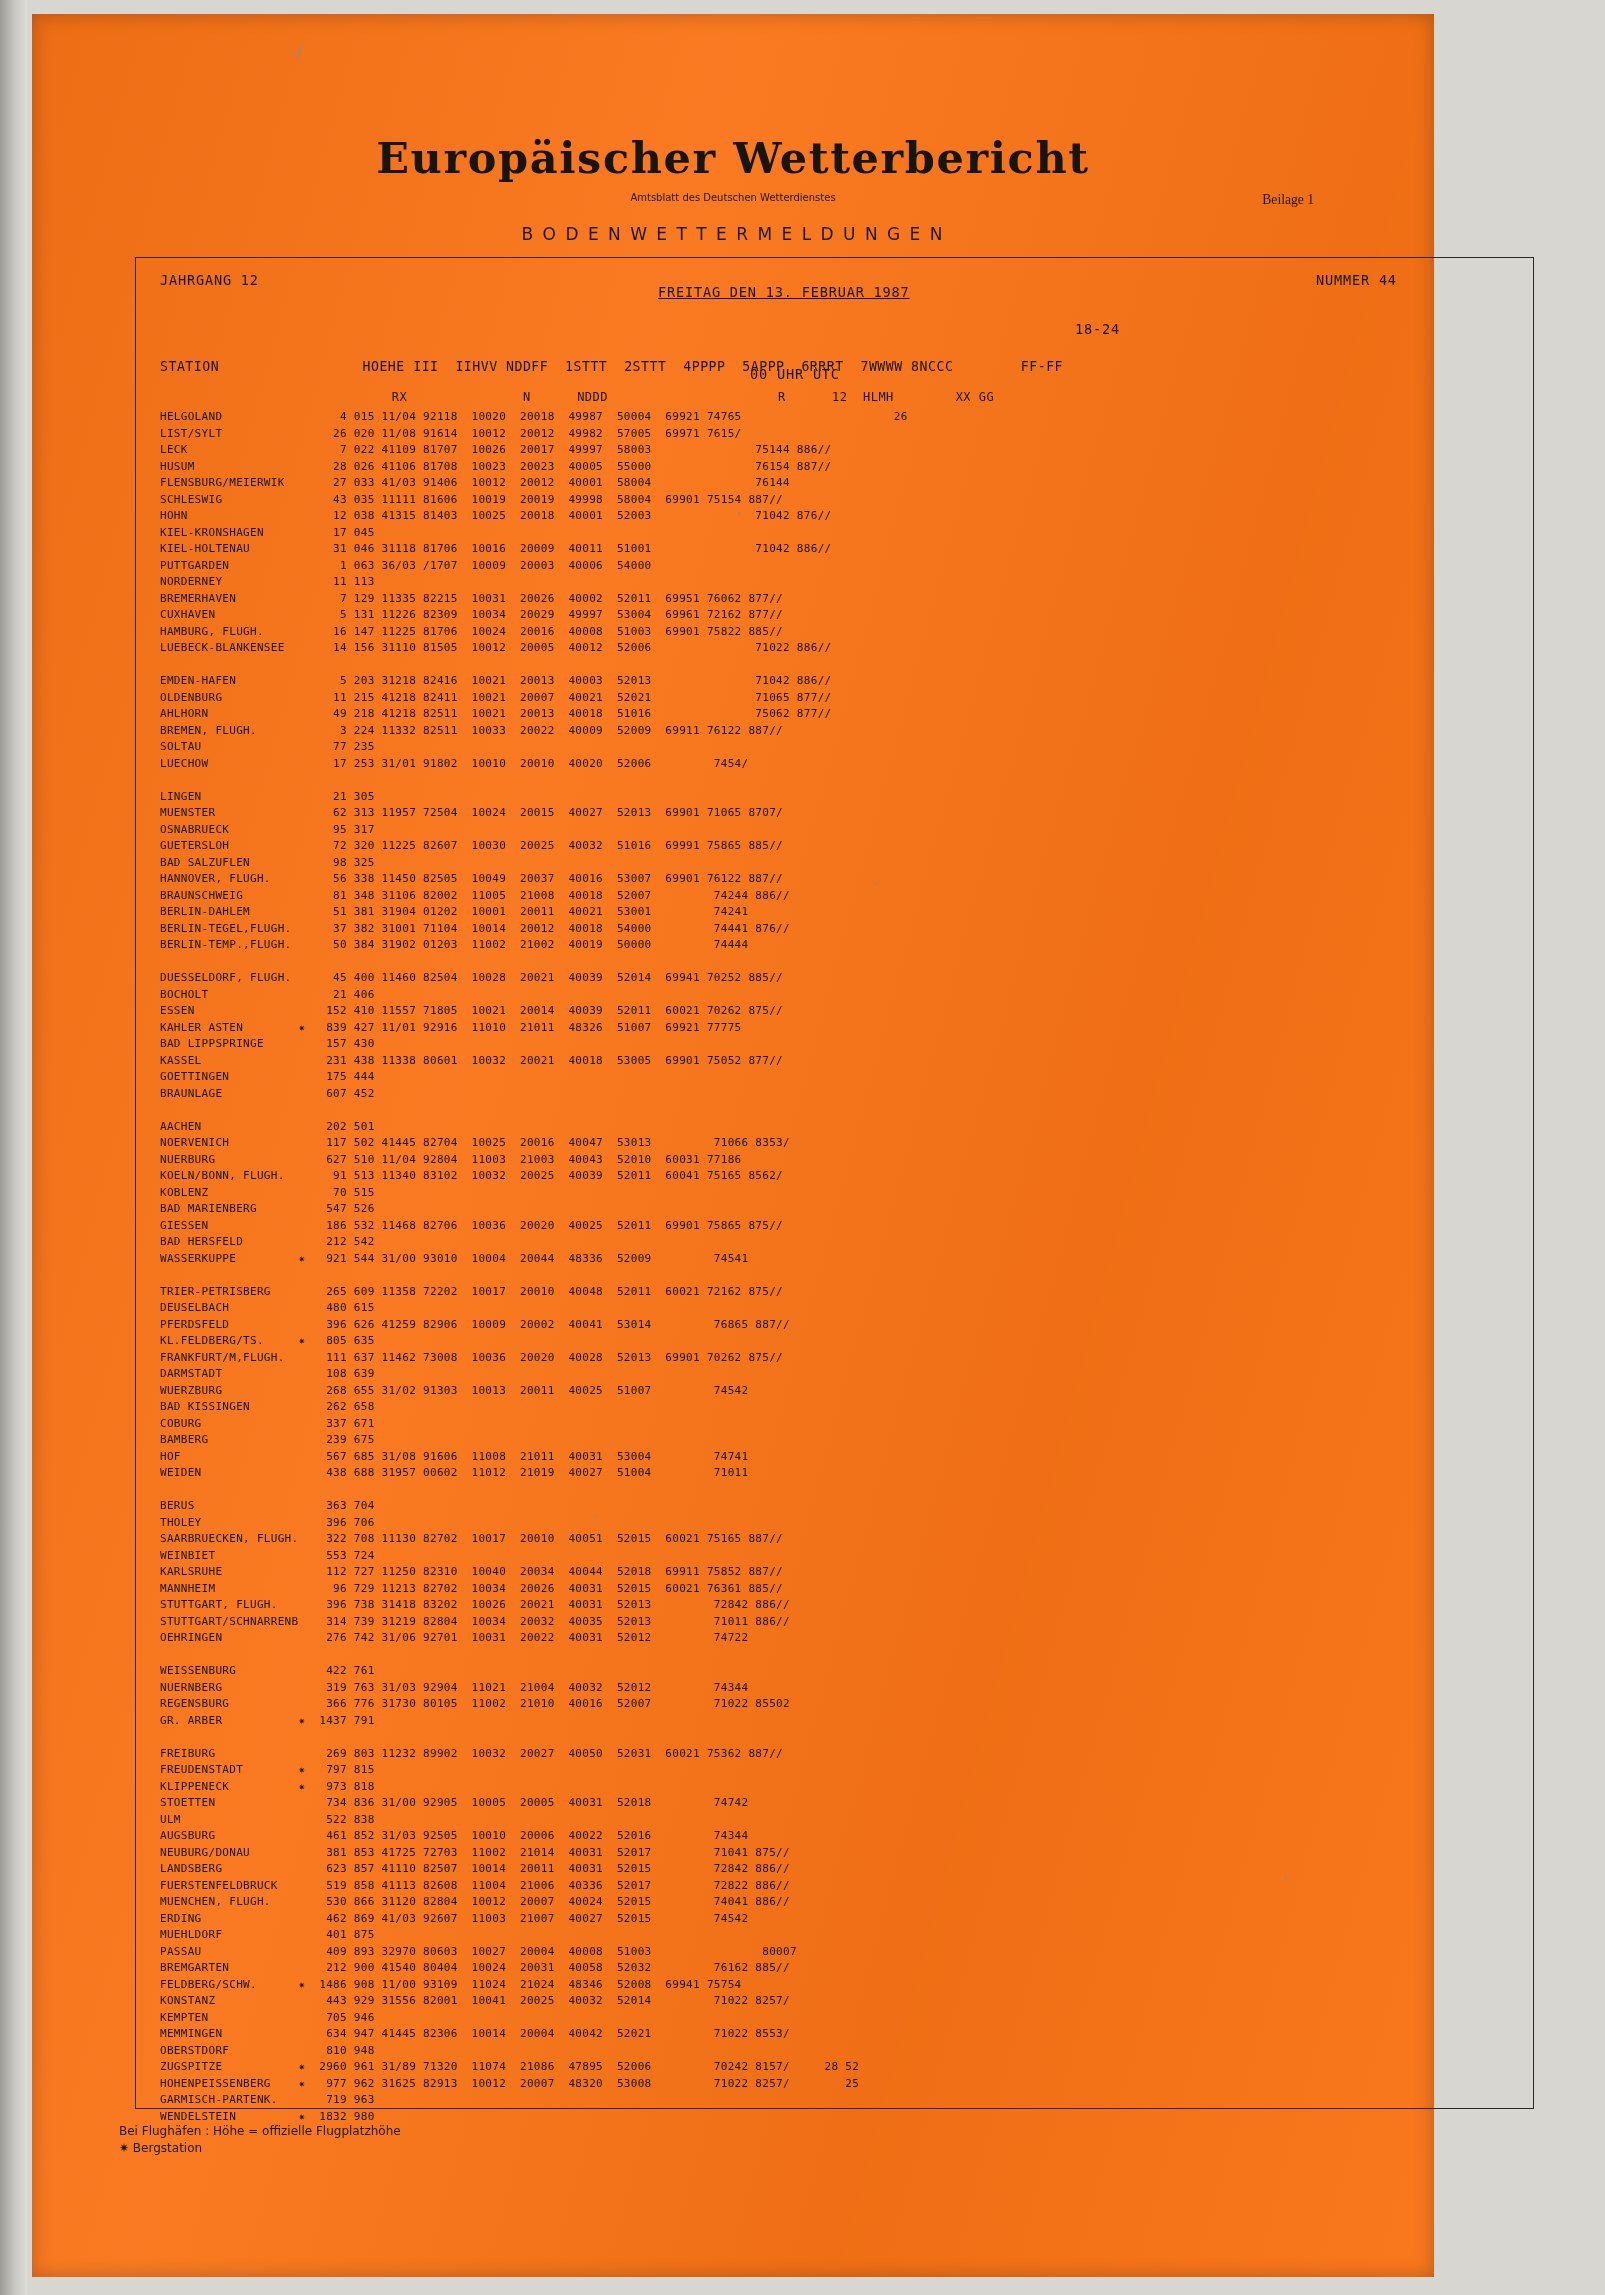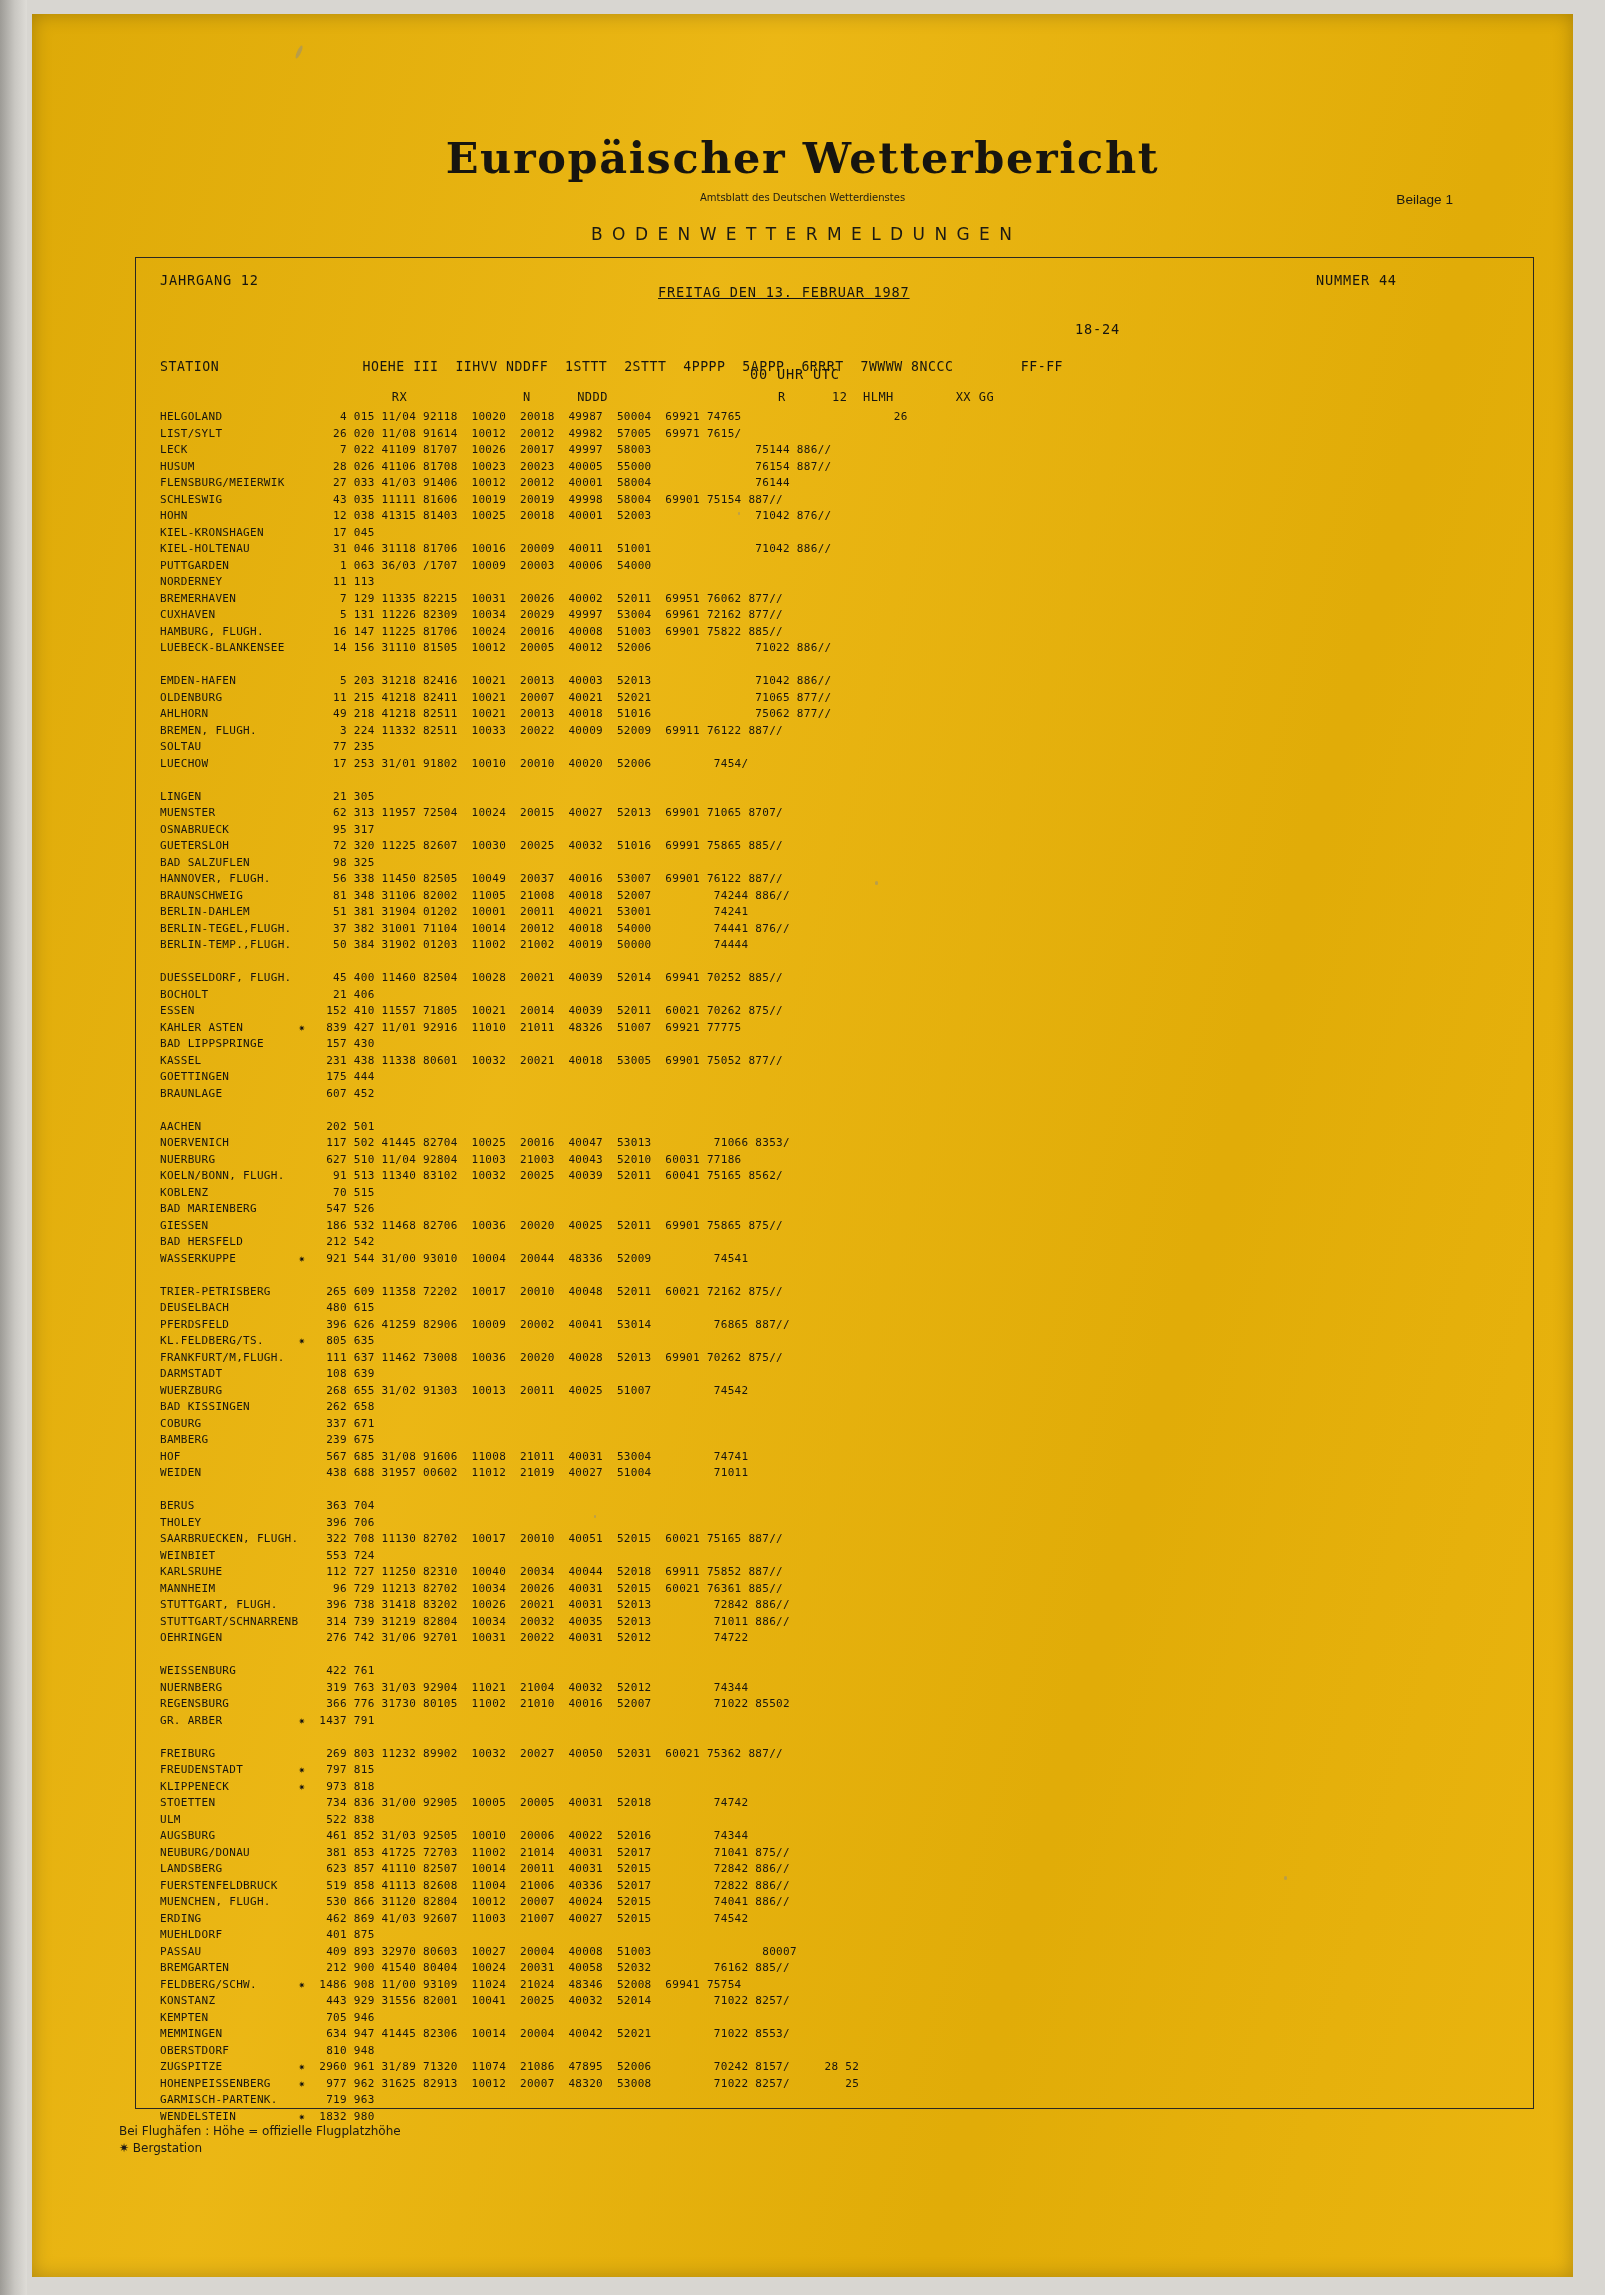--- a/index.html
+++ b/index.html
@@ -13,23 +13,23 @@
     height: 2295px;
     background: #d8d6d1;
     overflow: hidden;
     font-family: "DejaVu Sans Mono", monospace;
   }
   
   .sheet {
     position: absolute;
     left: 32px;
     top: 14.4px;
-    width: 1541px;
+    width: 1402px;
     height: 2263px;
-    background: #eab308;
+    background: #f97316;
     box-shadow: 0 0 19px rgba(0,0,0,0.25) inset;
   }
   .grain {
     position: absolute;
     inset: 0;
     background:
       linear-gradient(105deg, rgba(0,0,0,0.05) 0%, rgba(255,255,255,0.05) 35%, rgba(0,0,0,0.04) 70%, rgba(255,255,255,0.03) 100%);
     pointer-events: none;
   }
   .edge-left {
@@ -64,21 +64,21 @@
     text-align: center;
     font-family: "DejaVu Sans", sans-serif;
     font-size: 17px;
     letter-spacing: 2px;
     color: #1c1a14;
   }
   .beilage {
     position: absolute;
     right: 120px;
     top: 178px;
-    font-family: Liberation Sans, sans-serif;
+    font-family: Liberation Serif, serif;
     font-size: 13.6px;
     color: #1c1a14;
   }
   
   .frame {
     position: absolute;
     left: 103px;
     top: 243px;
     width: 1397px;
     height: 1850px;

